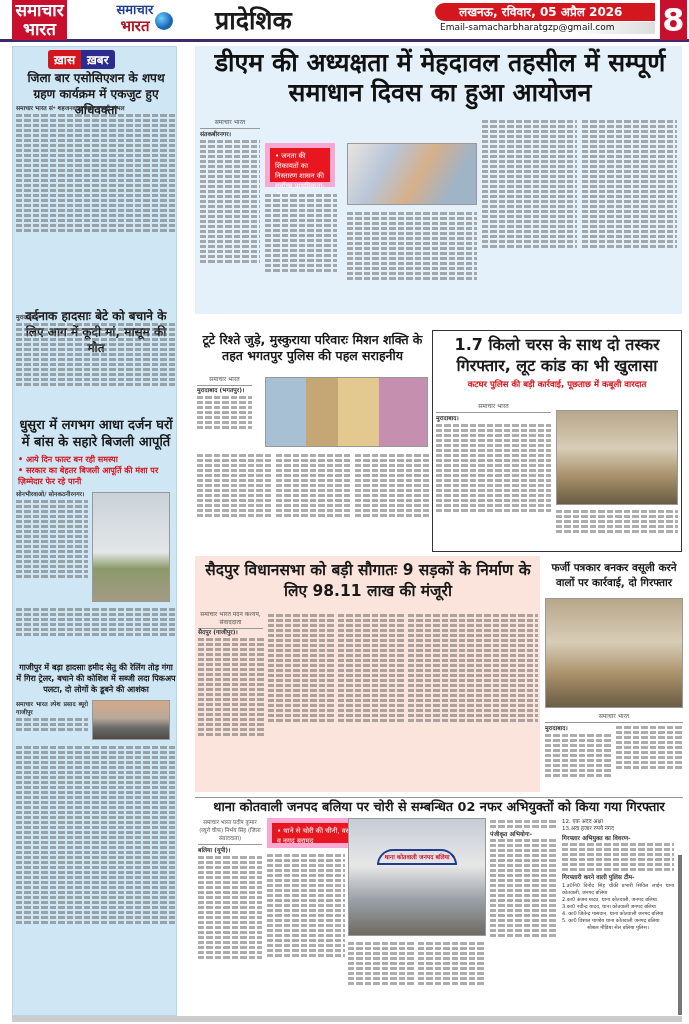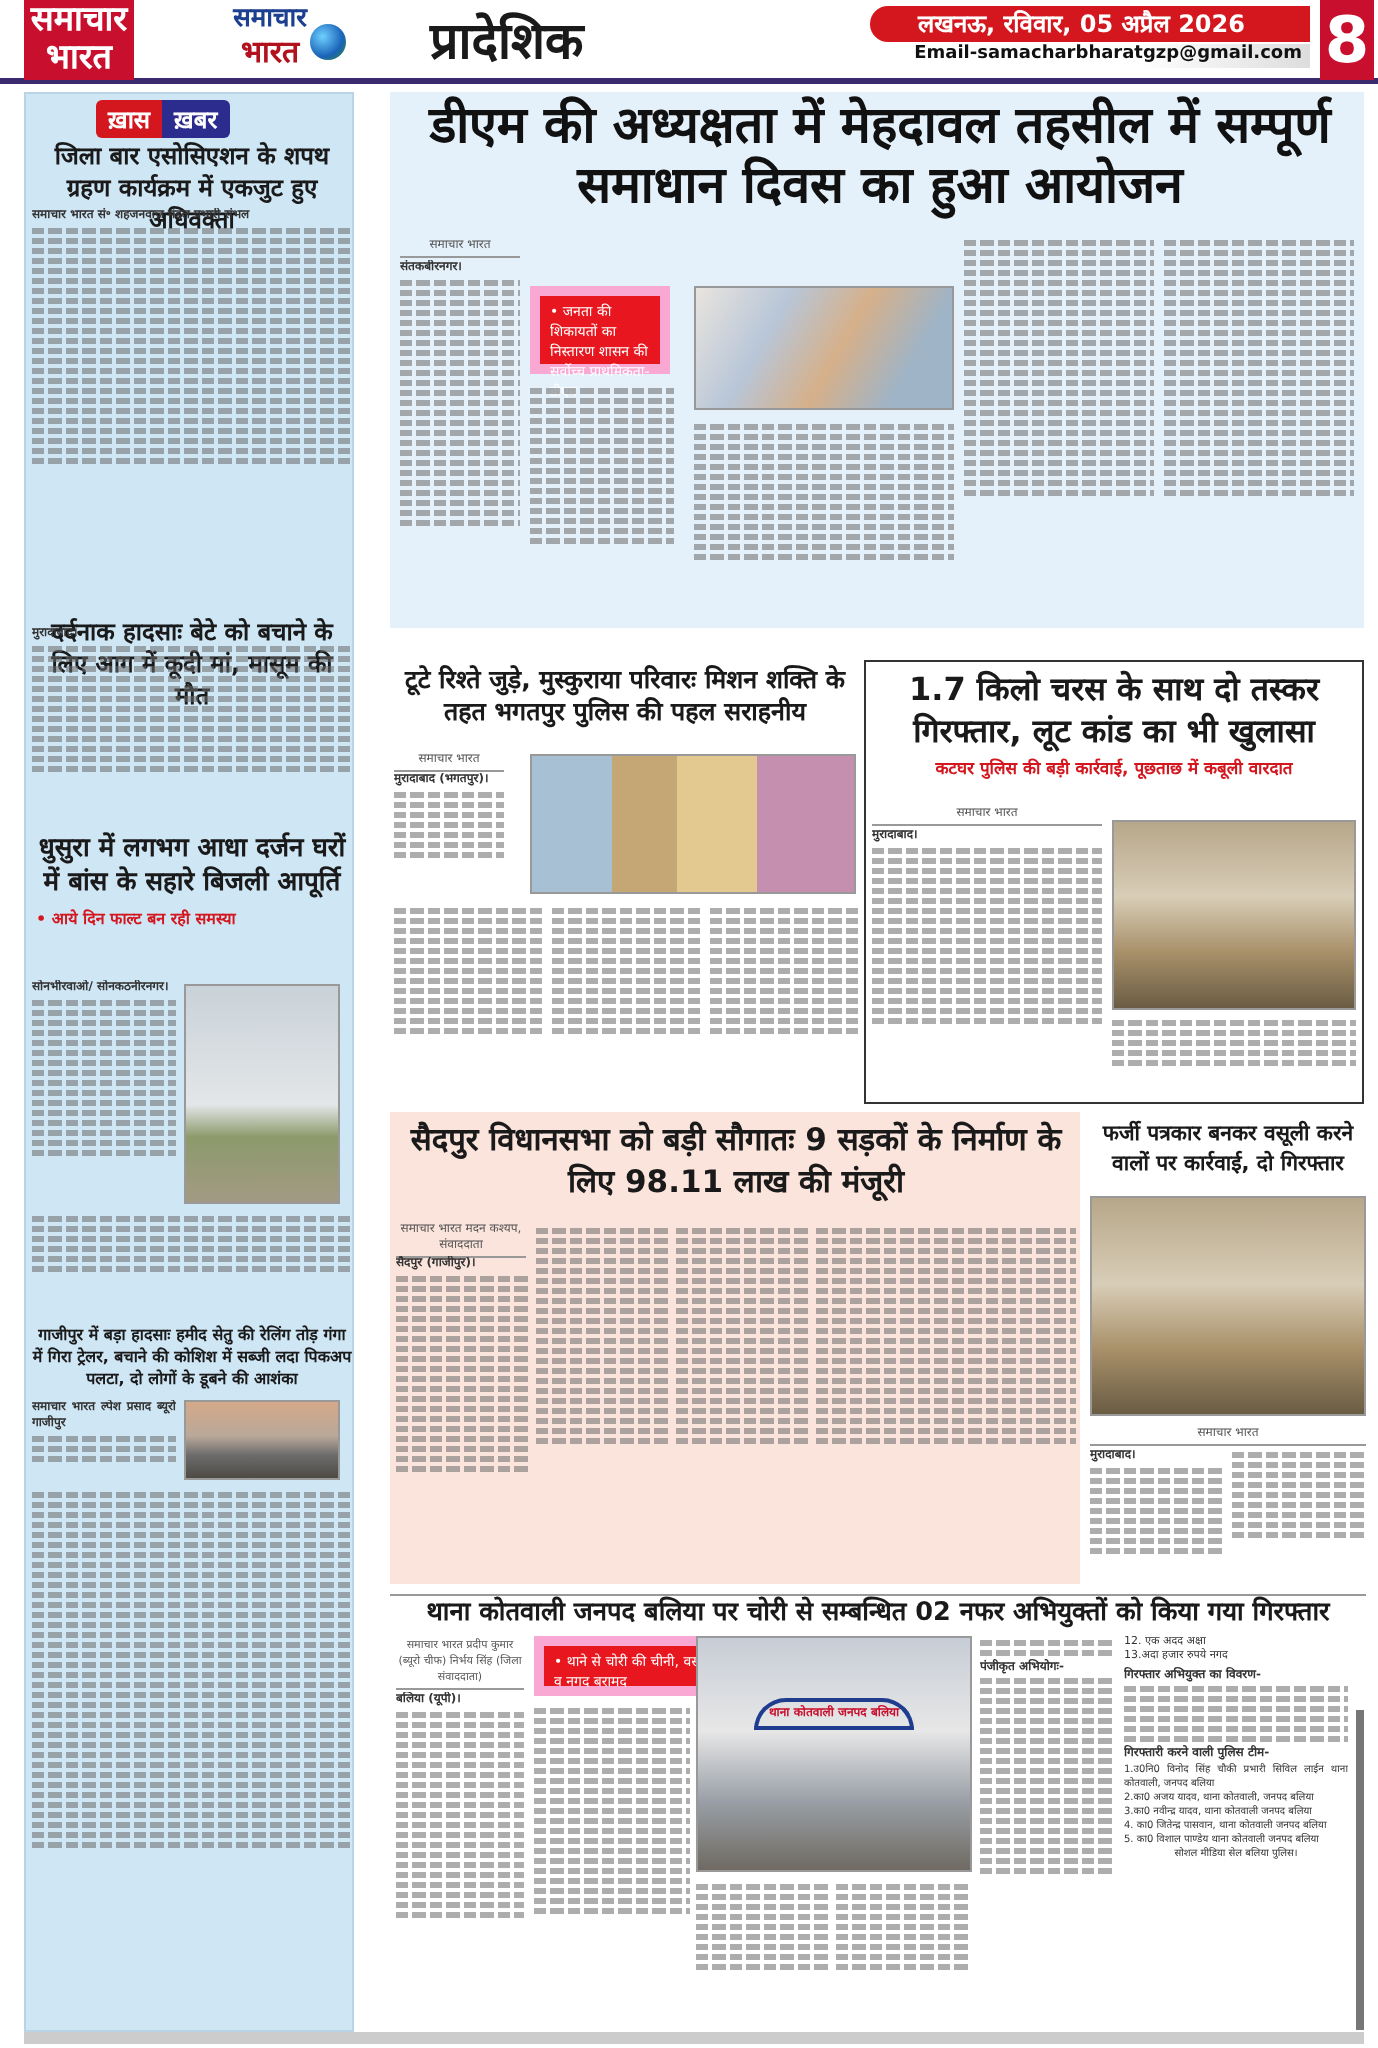--- a/index.html
+++ b/index.html
@@ -6,21 +6,21 @@
   body { width: 689px; height: 1024px; background: #ffffff; font-family: "DejaVu Sans", sans-serif; color: #1a1a1a; overflow: hidden; position: relative; }
   .abs { position: absolute; }
   
   .masthead { left: 0; top: 0; width: 689px; height: 42px; background: #fff; border-bottom: 3px solid #3b2a6e; }
   .logo-box { left: 12px; top: 0px; width: 55px; height: 40px; background: #c8102e; color: #fff; font-weight: bold; text-align: center; line-height: 19px; font-size: 17px; padding-top: 1px; }
   .logo2 { left: 95px; top: 2px; width: 80px; height: 36px; font-weight: bold; font-size: 15px; line-height: 16px; color: #b1121e; text-align: center; }
   .logo2 .l1 { color: #1d3f8f; font-size: 13px; }
   .globe { position: absolute; right: 2px; top: 10px; width: 18px; height: 18px; border-radius: 50%; background: radial-gradient(circle at 35% 35%, #6fd0ff, #1a63b8 60%, #2d8a2d); }
   .section-title { left: 215px; top: 2px; width: 100px; font-size: 25px; font-weight: bold; color: #1a1a1a; }
   .date-pill { left: 435px; top: 3px; width: 220px; height: 18px; background: #d4171e; border-radius: 10px 0 0 10px; color: #fff; font-weight: bold; font-size: 12px; line-height: 18px; padding-left: 24px; }
-  .email { left: 440px; top: 22px; width: 215px; height: 12px; font-size: 9px; font-weight: bold; color: #111; text-align: right; padding-right: 4px; background: linear-gradient(90deg, #fff 0%, #fff 60%, #ddd 100%); }
+  .email { left: 440px; top: 22px; width: 215px; height: 12px; font-size: 9px; font-weight: normal; color: #111; text-align: left; padding-right: 4px; background: linear-gradient(90deg, #fff 0%, #fff 60%, #ddd 100%); }
   .page-num { left: 660px; top: 0px; width: 27px; height: 40px; background: #c8102e; color: #fff; font-weight: bold; font-size: 32px; text-align: center; line-height: 40px; }
 
   
   .left-col { left: 12px; top: 46px; width: 165px; height: 970px; background: #cfe6f5; border: 1px solid #b8d4e6; }
   .khas { left: 48px; top: 49px; width: 110px; height: 18px; }
   .khas .a { display: inline-block; background: #d4171e; color: #fff; font-weight: bold; font-size: 12px; padding: 1px 6px; border-radius: 3px 0 0 3px; }
   .khas .b { display: inline-block; background: #2c2c8f; color: #fff; font-weight: bold; font-size: 12px; padding: 1px 6px; border-radius: 0 3px 3px 0; }
   .hl { font-weight: bold; text-align: center; color: #1a1a1a; }
   .body-text { font-size: 5px; line-height: 7px; color: #333; text-align: justify; overflow: hidden; }
   .body-text .line { display: block; height: 3px; margin: 2px 0; background: repeating-linear-gradient(90deg, #6a6a6a 0 6px, transparent 6px 8px, #6a6a6a 8px 15px, transparent 15px 17px); opacity: .55; }
@@ -71,20 +71,21 @@
   <span class="line"></span><span class="line"></span><span class="line"></span><span class="line"></span><span class="line"></span><span class="line"></span><span class="line"></span><span class="line"></span><span class="line"></span><span class="line"></span><span class="line"></span><span class="line"></span><span class="line"></span><span class="line"></span><span class="line"></span><span class="line"></span><span class="line"></span><span class="line"></span><span class="line"></span><span class="line"></span><span class="line"></span><span class="line"></span><span class="line"></span><span class="line"></span>
 </div>
 <div class="abs hl" style="left:16px;top:280px;width:160px;font-size:12px;line-height:16px;margin-top:28px;">दर्दनाक हादसाः बेटे को बचाने के लिए आग में कूदी मां, मासूम की मौत</div>
 <div class="abs body-text" style="left:16px;top:313px;width:160px;height:95px;">
   <span style="font-weight:bold;font-size:6px;">मुरादाबाद।</span>
   <span class="line"></span><span class="line"></span><span class="line"></span><span class="line"></span><span class="line"></span><span class="line"></span><span class="line"></span><span class="line"></span><span class="line"></span><span class="line"></span><span class="line"></span><span class="line"></span><span class="line"></span>
 </div>
 <div class="abs hl" style="left:16px;top:416px;width:160px;font-size:13px;line-height:17px;">धुसुरा में लगभग आधा दर्जन घरों में बांस के सहारे बिजली आपूर्ति</div>
 <div class="abs" style="left:18px;top:454px;width:158px;">
   <div class="red-bullet">• <span>आये दिन फाल्ट बन रही समस्या</span></div>
+  <div class="red-bullet">• <span>सरकार का बेहतर बिजली आपूर्ति की मंशा पर ज़िम्मेदार फेर रहे पानी</span></div>
 </div>
 <div class="abs body-text" style="left:16px;top:490px;width:72px;height:120px;">
   <span style="font-weight:bold;font-size:6px;">सोनभीरवाओ/ सोनकठनीरनगर।</span>
   <span class="line"></span><span class="line"></span><span class="line"></span><span class="line"></span><span class="line"></span><span class="line"></span><span class="line"></span><span class="line"></span><span class="line"></span><span class="line"></span><span class="line"></span><span class="line"></span><span class="line"></span><span class="line"></span><span class="line"></span><span class="line"></span>
 </div>
 <div class="abs photo pole" style="left:92px;top:492px;width:78px;height:110px;"></div>
 <div class="abs body-text" style="left:16px;top:606px;width:160px;height:46px;">
   <span class="line"></span>
     <span class="line"></span>
     <span class="line"></span>

